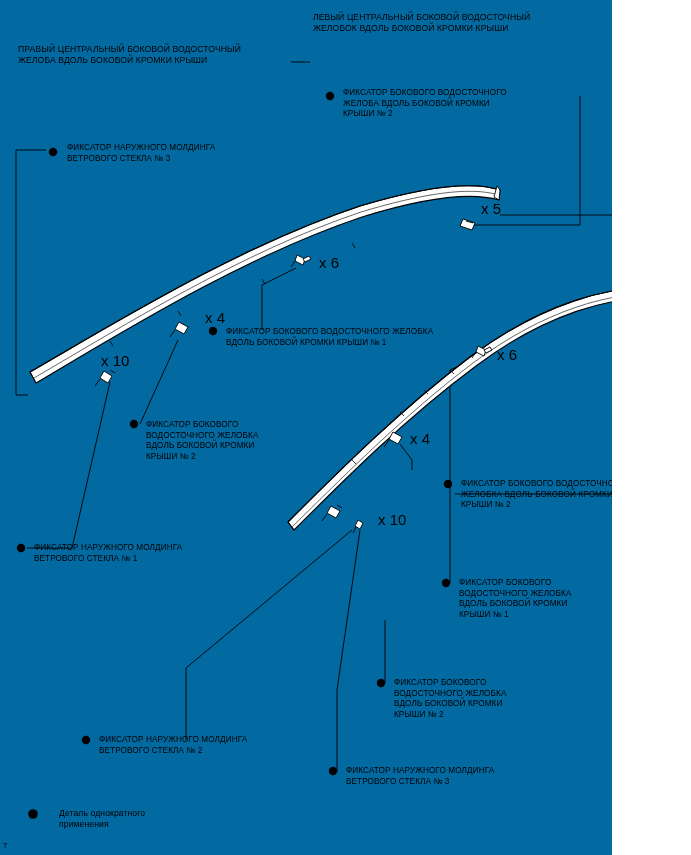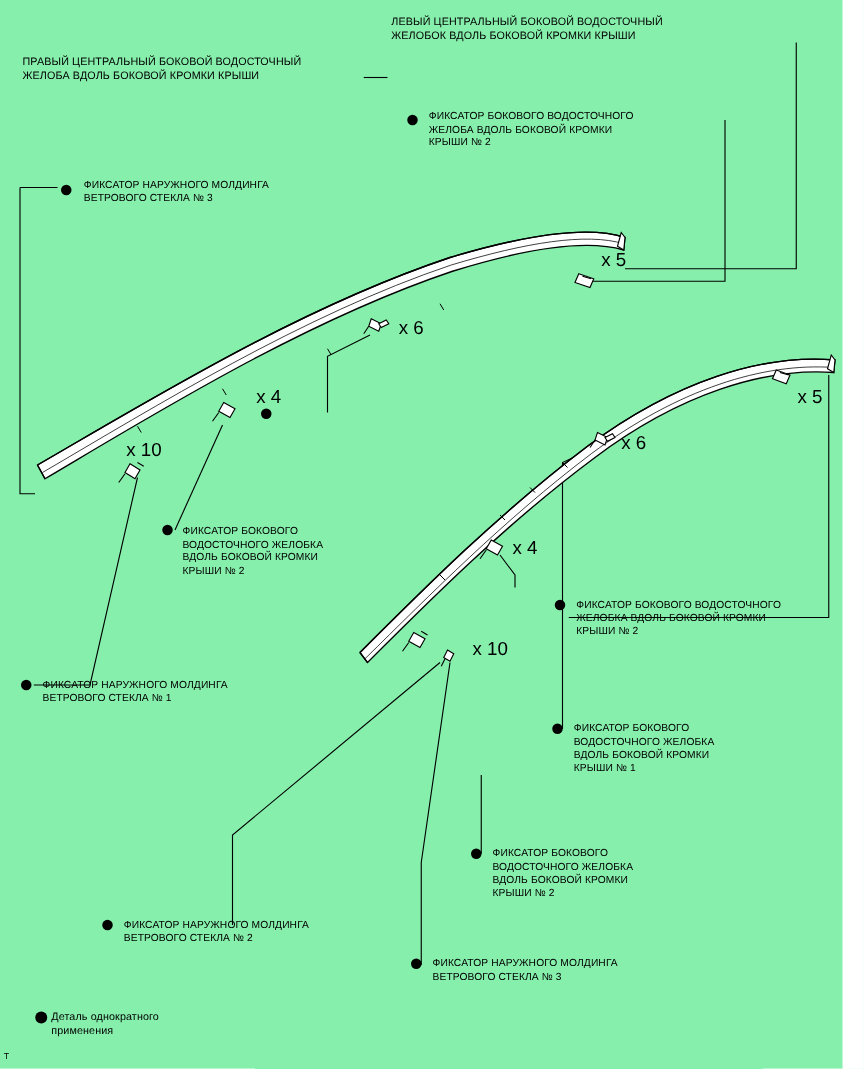--- a/index.html
+++ b/index.html
@@ -2,23 +2,23 @@
 <html><head>
 <meta charset="utf-8">
 <style>
   html, body {
     margin: 0;
     padding: 0;
     background: #ffffff;
   }
   #page {
     position: relative;
-    width: 674px;
+    width: 612px;
     height: 855px;
-    background: #86efac;
+    background: #0369a1;
     font-family: "Liberation Sans", sans-serif;
     overflow: hidden;
   }
   #svg-layer {
     position: absolute;
     left: 0;
     top: 0;
     width: 691px;
     height: 855px;
   }
@@ -188,20 +188,22 @@
   <div class="lbl big" style="left:18px; top:44px;">ПРАВЫЙ ЦЕНТРАЛЬНЫЙ БОКОВОЙ ВОДОСТОЧНЫЙ
 ЖЕЛОБА ВДОЛЬ БОКОВОЙ КРОМКИ КРЫШИ</div>
 
   <div class="lbl" style="left:343px; top:88px;">ФИКСАТОР БОКОВОГО ВОДОСТОЧНОГО
 ЖЕЛОБА ВДОЛЬ БОКОВОЙ КРОМКИ
 КРЫШИ № 2</div>
 
   <div class="lbl" style="left:67px; top:143px;">ФИКСАТОР НАРУЖНОГО МОЛДИНГА
 ВЕТРОВОГО СТЕКЛА № 3</div>
 
+  <div class="lbl" style="left:226px; top:327px;">ФИКСАТОР БОКОВОГО ВОДОСТОЧНОГО ЖЕЛОБКА
+ВДОЛЬ БОКОВОЙ КРОМКИ КРЫШИ № 1</div>
 
   <div class="lbl" style="left:146px; top:420px;">ФИКСАТОР БОКОВОГО
 ВОДОСТОЧНОГО ЖЕЛОБКА
 ВДОЛЬ БОКОВОЙ КРОМКИ
 КРЫШИ № 2</div>
 
   <div class="lbl" style="left:34px; top:543px;">ФИКСАТОР НАРУЖНОГО МОЛДИНГА
 ВЕТРОВОГО СТЕКЛА № 1</div>
 
   <div class="lbl" style="left:461px; top:479px;">ФИКСАТОР БОКОВОГО ВОДОСТОЧНОГО
@@ -233,18 +235,18 @@
   <div class="qty" style="left:101px; top:352px;">x 10</div>
 
   <div class="qty" style="left:638px; top:309px;">x 5</div>
 
   <div class="qty" style="left:497px; top:346px;">x 6</div>
 
   <div class="qty" style="left:410px; top:430px;">x 4</div>
 
   <div class="qty" style="left:378px; top:511px;">x 10</div>
 
-  <div class="lbl big" style="left:41px; top:808px;">Деталь однократного
+  <div class="lbl big" style="left:59px; top:808px;">Деталь однократного
 применения</div>
 
   <div class="corner-t">T</div>
 
 </div>
 
 </body></html>

